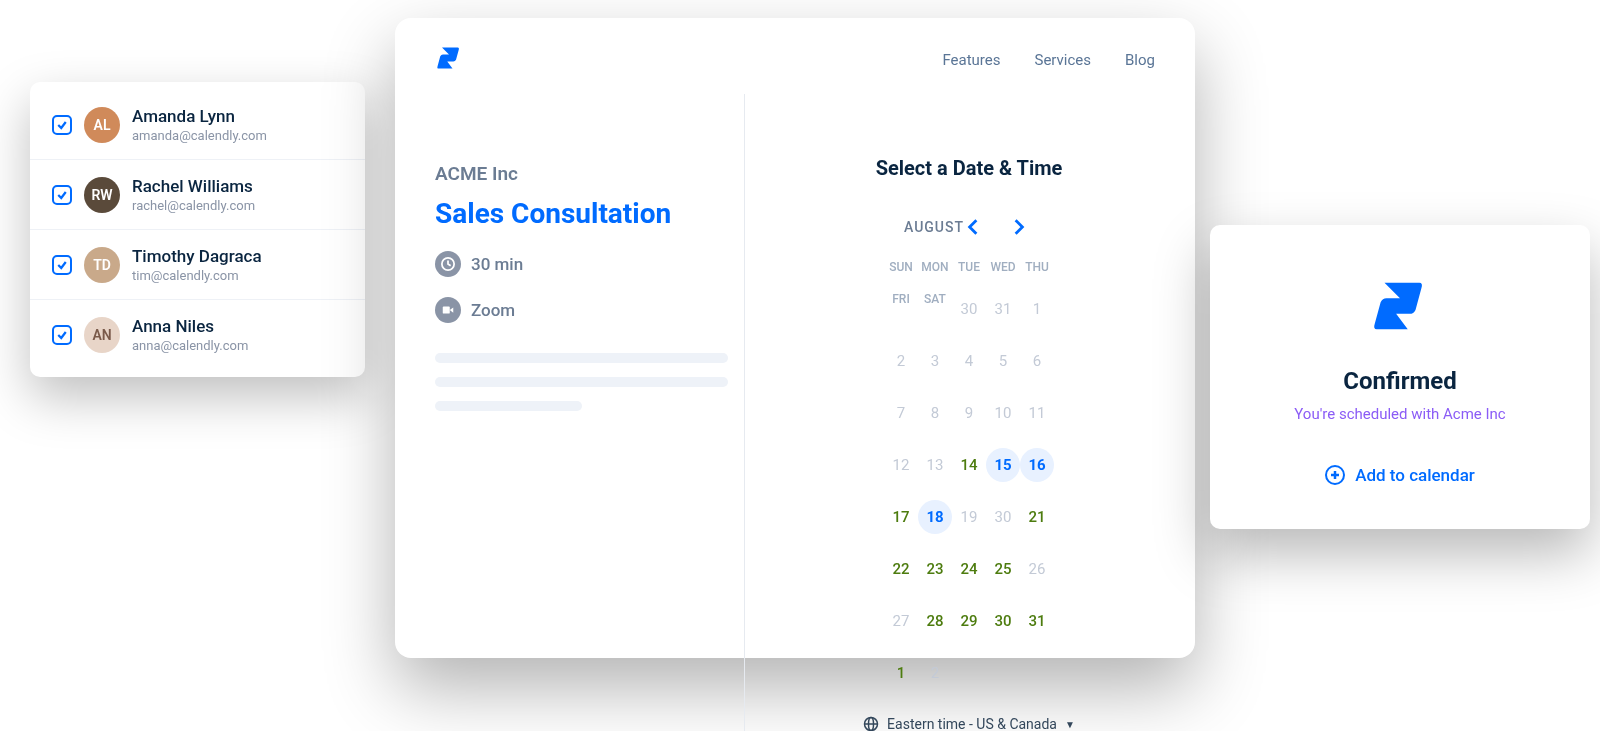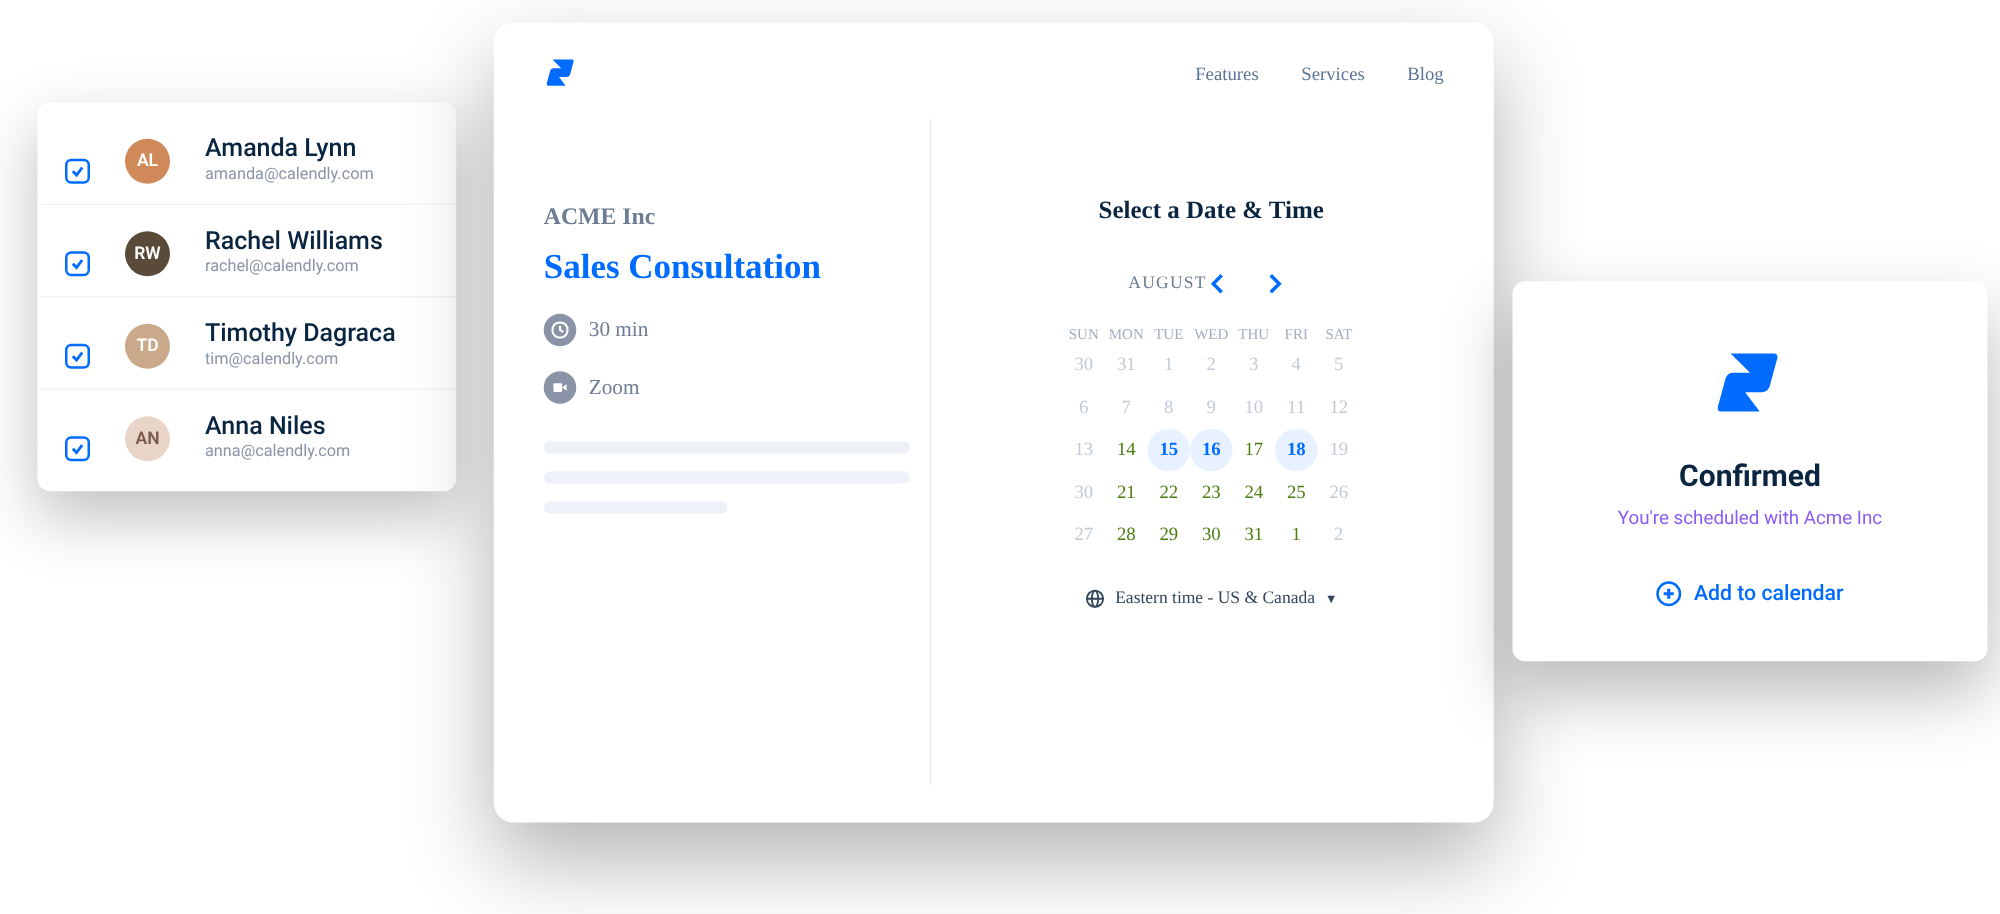--- a/index.html
+++ b/index.html
@@ -17,57 +17,56 @@
     left: 30px;
     top: 82px;
     width: 335px;
     background: #fff;
     border-radius: 10px;
     box-shadow: 0 20px 50px rgba(0,0,0,0.25);
     padding: 8px 0;
   }
   .user-row {
     display: flex;
-    align-items: flex-end;
-    gap: 28px;
+    align-items: center;
+    gap: 12px;
     padding: 16px 22px;
   }
   .user-row + .user-row { border-top: 1px solid #eef1f6; }
   .checkbox {
     width: 20px; height: 20px;
     border: 2px solid #006bff;
     border-radius: 5px;
     display: flex; align-items: center; justify-content: center;
     flex-shrink: 0;
   }
   .checkbox svg { width: 12px; height: 12px; stroke: #006bff; stroke-width: 3; fill: none; }
   .avatar {
     width: 36px; height: 36px;
     border-radius: 50%;
     flex-shrink: 0;
     display: flex; align-items: center; justify-content: center;
     color: #fff; font-weight: 600; font-size: 14px;
   }
   .user-info { display: flex; flex-direction: column; }
-  .user-name { font-size: 20px; color: #0a2540; font-weight: 500; }
+  .user-name { font-size: 17px; color: #0a2540; font-weight: 500; }
   .user-email { font-size: 13px; color: #8a94a6; margin-top: 2px; }
 
   
   .booking-panel {
     position: absolute;
     left: 395px;
     top: 18px;
     width: 800px;
     height: 640px;
     background: #fff;
     border-radius: 16px;
     box-shadow: 0 30px 70px rgba(0,0,0,0.30);
     display: flex;
     flex-direction: column;
-    font-family: Liberation Serif, serif;
   }
   .booking-header {
     display: flex;
     align-items: center;
     justify-content: space-between;
     padding: 26px 40px 18px 40px;
   }
   .logo-small svg { width: 28px; height: 28px; }
   .nav-links { display: flex; gap: 34px; }
   .nav-links span { color: #5a7596; font-size: 15px; cursor: pointer; }
@@ -107,23 +106,23 @@
     align-items: center;
   }
   .select-title { color: #0a2540; font-size: 20px; font-weight: 700; }
   .month-row { display:flex; align-items:center; justify-content:space-between; margin-top: 38px;}
   .month-label { color:#6b7c93; font-size:14px; letter-spacing: 1px; font-weight:500;}
   .nav-arrows { display:flex; gap:28px; padding-right:6px;}
   .nav-arrows svg { width:18px; height:18px; stroke:#006bff; stroke-width:2.5; fill:none; cursor:pointer;}
   
   .cal-grid {
     display:grid;
-    grid-template-columns: repeat(7, 1fr);
+    grid-template-columns: repeat(5, 1fr);
     margin-top: 24px;
-    row-gap: 0;
+    row-gap: 18px;
   }
   .dow { color:#a0aec0; font-size:12px; font-weight:500; text-align:center;}
   .day-cell { text-align:center; }
   .day-btn {
     width:34px; height:34px; line-height:34px;
     display:inline-flex; align-items:center; justify-content:center;
     border-radius:50%;
     font-size:15px;
     cursor: default;
   }

